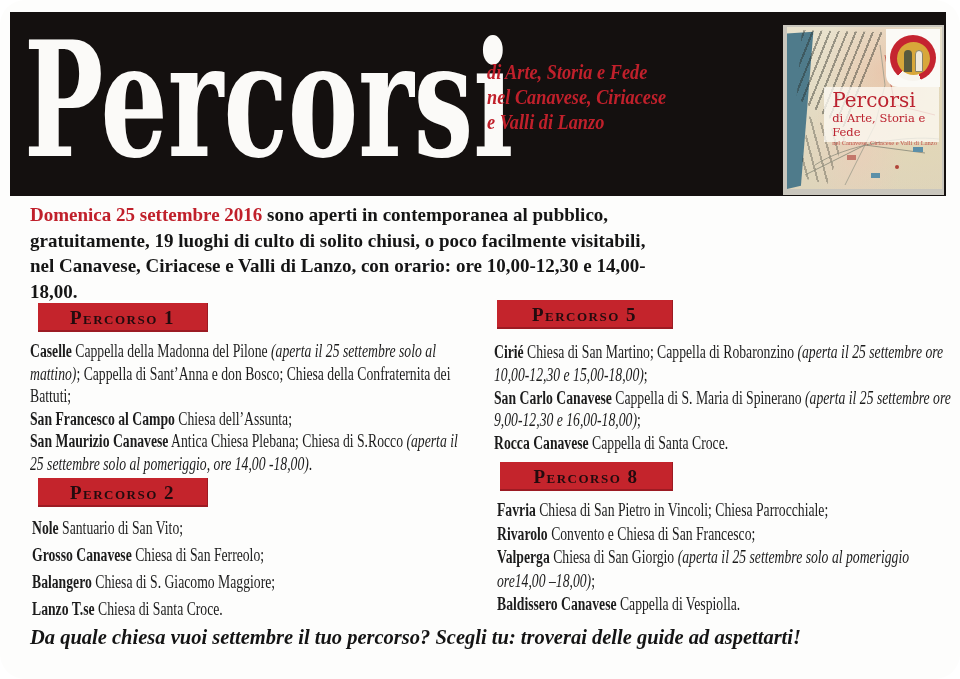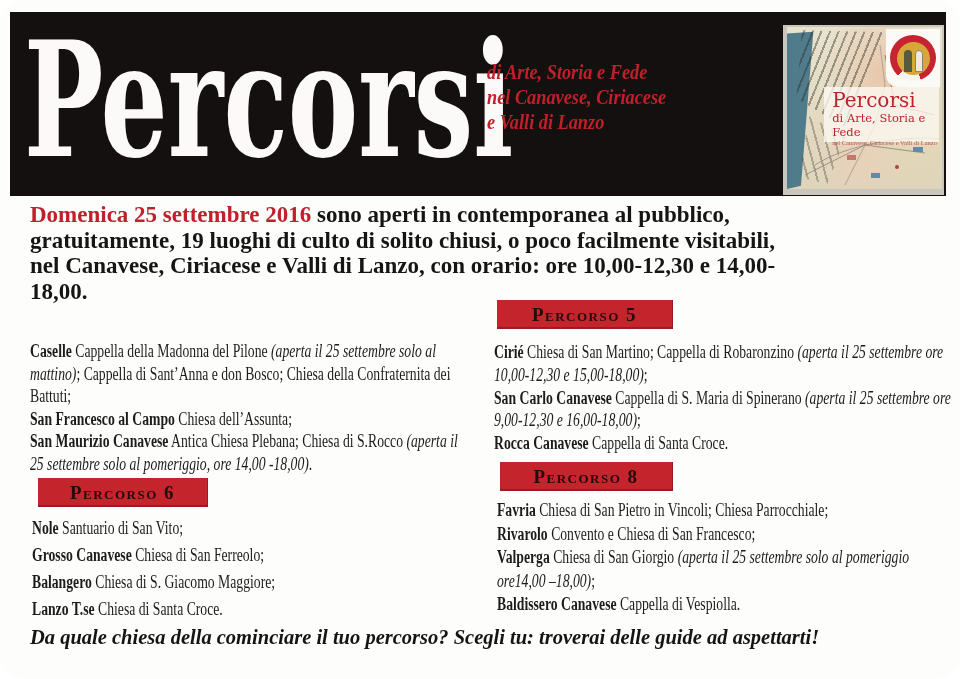--- a/index.html
+++ b/index.html
@@ -43,21 +43,21 @@
   .logo-ring{width:46px;height:46px;border-radius:50%;
              background:conic-gradient(from 220deg,#c52430 0 300deg,#f7f4ee 300deg 360deg);
              display:flex;align-items:center;justify-content:center;}
   .logo-core{width:33px;height:33px;border-radius:50%;background:#d8a73a;position:relative;overflow:hidden;}
   .fig{position:absolute;bottom:3px;width:8px;height:22px;border-radius:4px 4px 0 0;}
   .f1{left:7px;background:#585a3e;}
   .f2{left:18px;background:#efe9dc;border:1px solid #8a8468;box-sizing:border-box;}
 
   
   .intro{position:absolute;left:30px;top:202px;width:930px;margin:0;
-         font-weight:bold;font-size:23px;line-height:25.5px;color:#151515;}
+         font-weight:bold;font-size:19px;line-height:25.5px;color:#151515;}
   .red{color:#c0202b;}
 
   
   .banner{position:absolute;height:29px;background:#c4242c;color:#230b0e;
           font-weight:bold;font-size:19px;line-height:29px;text-align:center;
           font-variant:small-caps;letter-spacing:1.5px;
           border-bottom:2px solid #9c1b23;border-right:1px solid #9c1b23;box-sizing:border-box;}
   #ban0{left:38px;top:303px;width:170px;}
   #ban1{left:497px;top:300px;width:176px;}
   #ban2{left:38px;top:478px;width:170px;}
@@ -115,22 +115,23 @@
               <span class="fig f2"></span>
             </div>
           </div>
         </div>
       </div>
     </figure>
   </header>
 
   <p class="intro"><span class="red">Domenica 25 settembre 2016</span> sono aperti in contemporanea al pubblico,<br>gratuitamente, 19 luoghi di culto di solito chiusi, o poco facilmente visitabili,<br>nel Canavese, Ciriacese e Valli di Lanzo, con orario: ore 10,00-12,30 e 14,00-<br>18,00.</p>
 
+  <div class="banner" id="ban0">Percorso 1</div>
   <div class="banner" id="ban1">Percorso 5</div>
-  <div class="banner" id="ban2">Percorso 6</div>
+  <div class="banner" id="ban2">Percorso 2</div>
   <div class="banner" id="ban3">Percorso 8</div>
 
   <div class="entries" id="sec0">
       <div class="entry"><b>Caselle</b> Cappella della Madonna del Pilone <i>(aperta il 25 settembre solo al mattino)</i>; Cappella di Sant’Anna e don Bosco; Chiesa della Confraternita dei Battuti;</div>
       <div class="entry"><b>San Francesco al Campo</b> Chiesa dell’Assunta;</div>
       <div class="entry"><b>San Maurizio Canavese</b> Antica Chiesa Plebana; Chiesa di S.Rocco <i>(aperta il 25 settembre solo  al pomeriggio, ore 14,00 -18,00)</i>.</div>
     </div>
   <div class="entries" id="sec1">
       <div class="entry"><b>Cirié</b> Chiesa di San Martino; Cappella di Robaronzino <i>(aperta il 25 settembre ore 10,00-12,30 e 15,00-18,00)</i>;</div>
       <div class="entry"><b>San Carlo Canavese</b> Cappella di S. Maria di Spinerano <i>(aperta il 25 settembre ore 9,00-12,30 e 16,00-18,00)</i>;</div>
@@ -142,15 +143,15 @@
       <div class="entry"><b>Balangero</b>  Chiesa di S. Giacomo Maggiore;</div>
       <div class="entry"><b>Lanzo T.se</b> Chiesa di Santa Croce.</div>
     </div>
   <div class="entries" id="sec3">
       <div class="entry"><b>Favria</b> Chiesa di San Pietro in Vincoli; Chiesa Parrocchiale;</div>
       <div class="entry"><b>Rivarolo</b> Convento e Chiesa di San Francesco;</div>
       <div class="entry"><b>Valperga</b> Chiesa di San Giorgio <i>(aperta il 25 settembre  solo al pomeriggio ore14,00 –18,00)</i>;</div>
       <div class="entry"><b>Baldissero Canavese</b> Cappella di Vespiolla.</div>
     </div>
 
-  <p class="footer">Da quale chiesa della cominciare il tuo percorso? Scegli tu: troverai delle guide ad aspettarti!</p>
+  <p class="footer">Da quale chiesa vuoi settembre il tuo percorso? Scegli tu: troverai delle guide ad aspettarti!</p>
 
 </div>
 
 </body></html>

